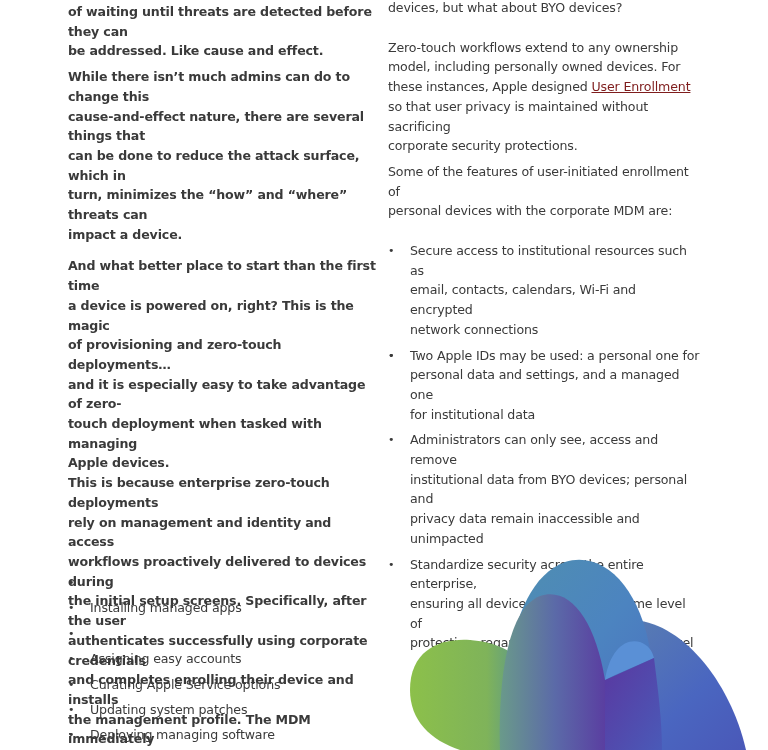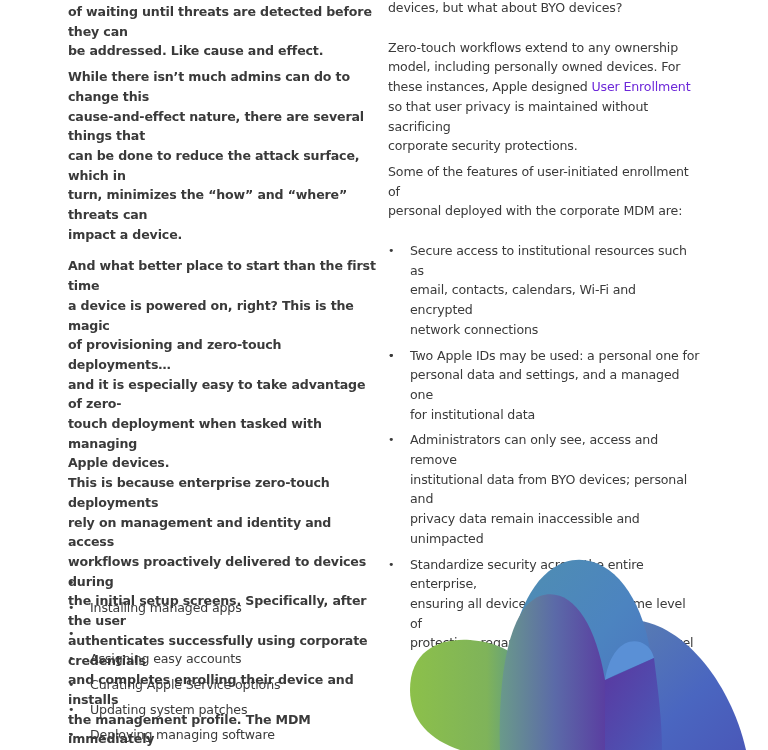--- a/index.html
+++ b/index.html
@@ -20,21 +20,21 @@
       font-size: 12.6px;
       line-height: 19.7px;
       letter-spacing: -0.15px;
     }
     .col-left { left: 68px; top: 2px; width: 312px; font-weight: bold; }
     .col-right { left: 388px; top: -2px; width: 312px; }
     .para { margin: 0; white-space: pre-line; }
     .gap-s { height: 6px; }
     .gap-m { height: 12px; }
     .gap-l { height: 20px; }
-    .link { color: #6d28d9; }
+    .link { color: #7f1d1d; text-decoration: underline; }
     .rlist { list-style: none; margin: 0; padding: 0; }
     .rlist li {
       position: relative;
       padding-left: 22px;
       white-space: pre-line;
       margin-bottom: 6px;
     }
     .bullet {
       position: absolute;
       left: 0;
@@ -101,21 +101,21 @@
 <div class="col col-right">
   <p class="para">devices, but what about BYO devices?</p>
   <div class="gap-l"></div>
   <p class="para"><span>Zero-touch workflows extend to any ownership
 model, including personally owned devices. For
 these instances, Apple designed </span><span class="link">User Enrollment</span><span>
 so that user privacy is maintained without sacrificing
 corporate security protections.</span></p>
   <div class="gap-s"></div>
   <p class="para">Some of the features of user-initiated enrollment of
-personal deployed with the corporate MDM are:</p>
+personal devices with the corporate MDM are:</p>
   <div style="height:20px"></div>
   <ul class="rlist">
     <li><span class="bullet">•</span><span>Secure access to institutional resources such as
 email, contacts, calendars, Wi-Fi and encrypted
 network connections</span></li>
     <li><span class="bullet">•</span></li>
     <li><span class="bullet">•</span><span>Two Apple IDs may be used: a personal one for
 personal data and settings, and a managed one
 for institutional data</span></li>
     <li><span class="bullet">•</span><span>Administrators can only see, access and remove

